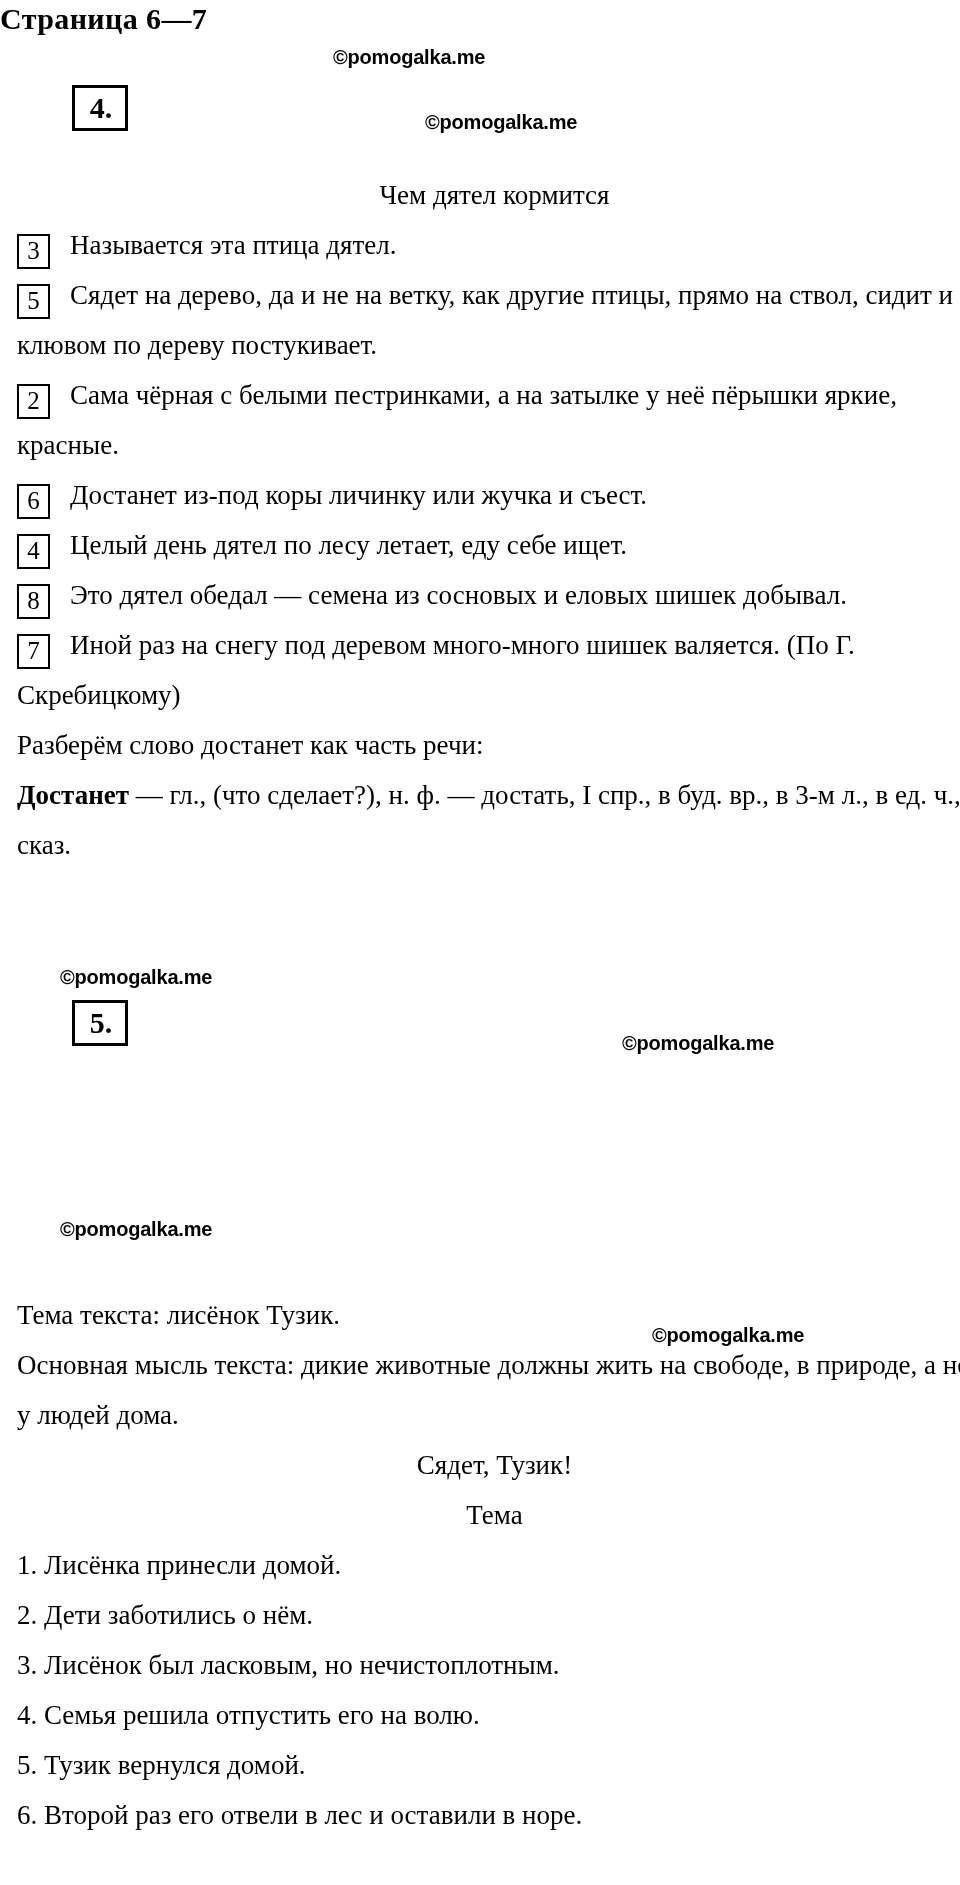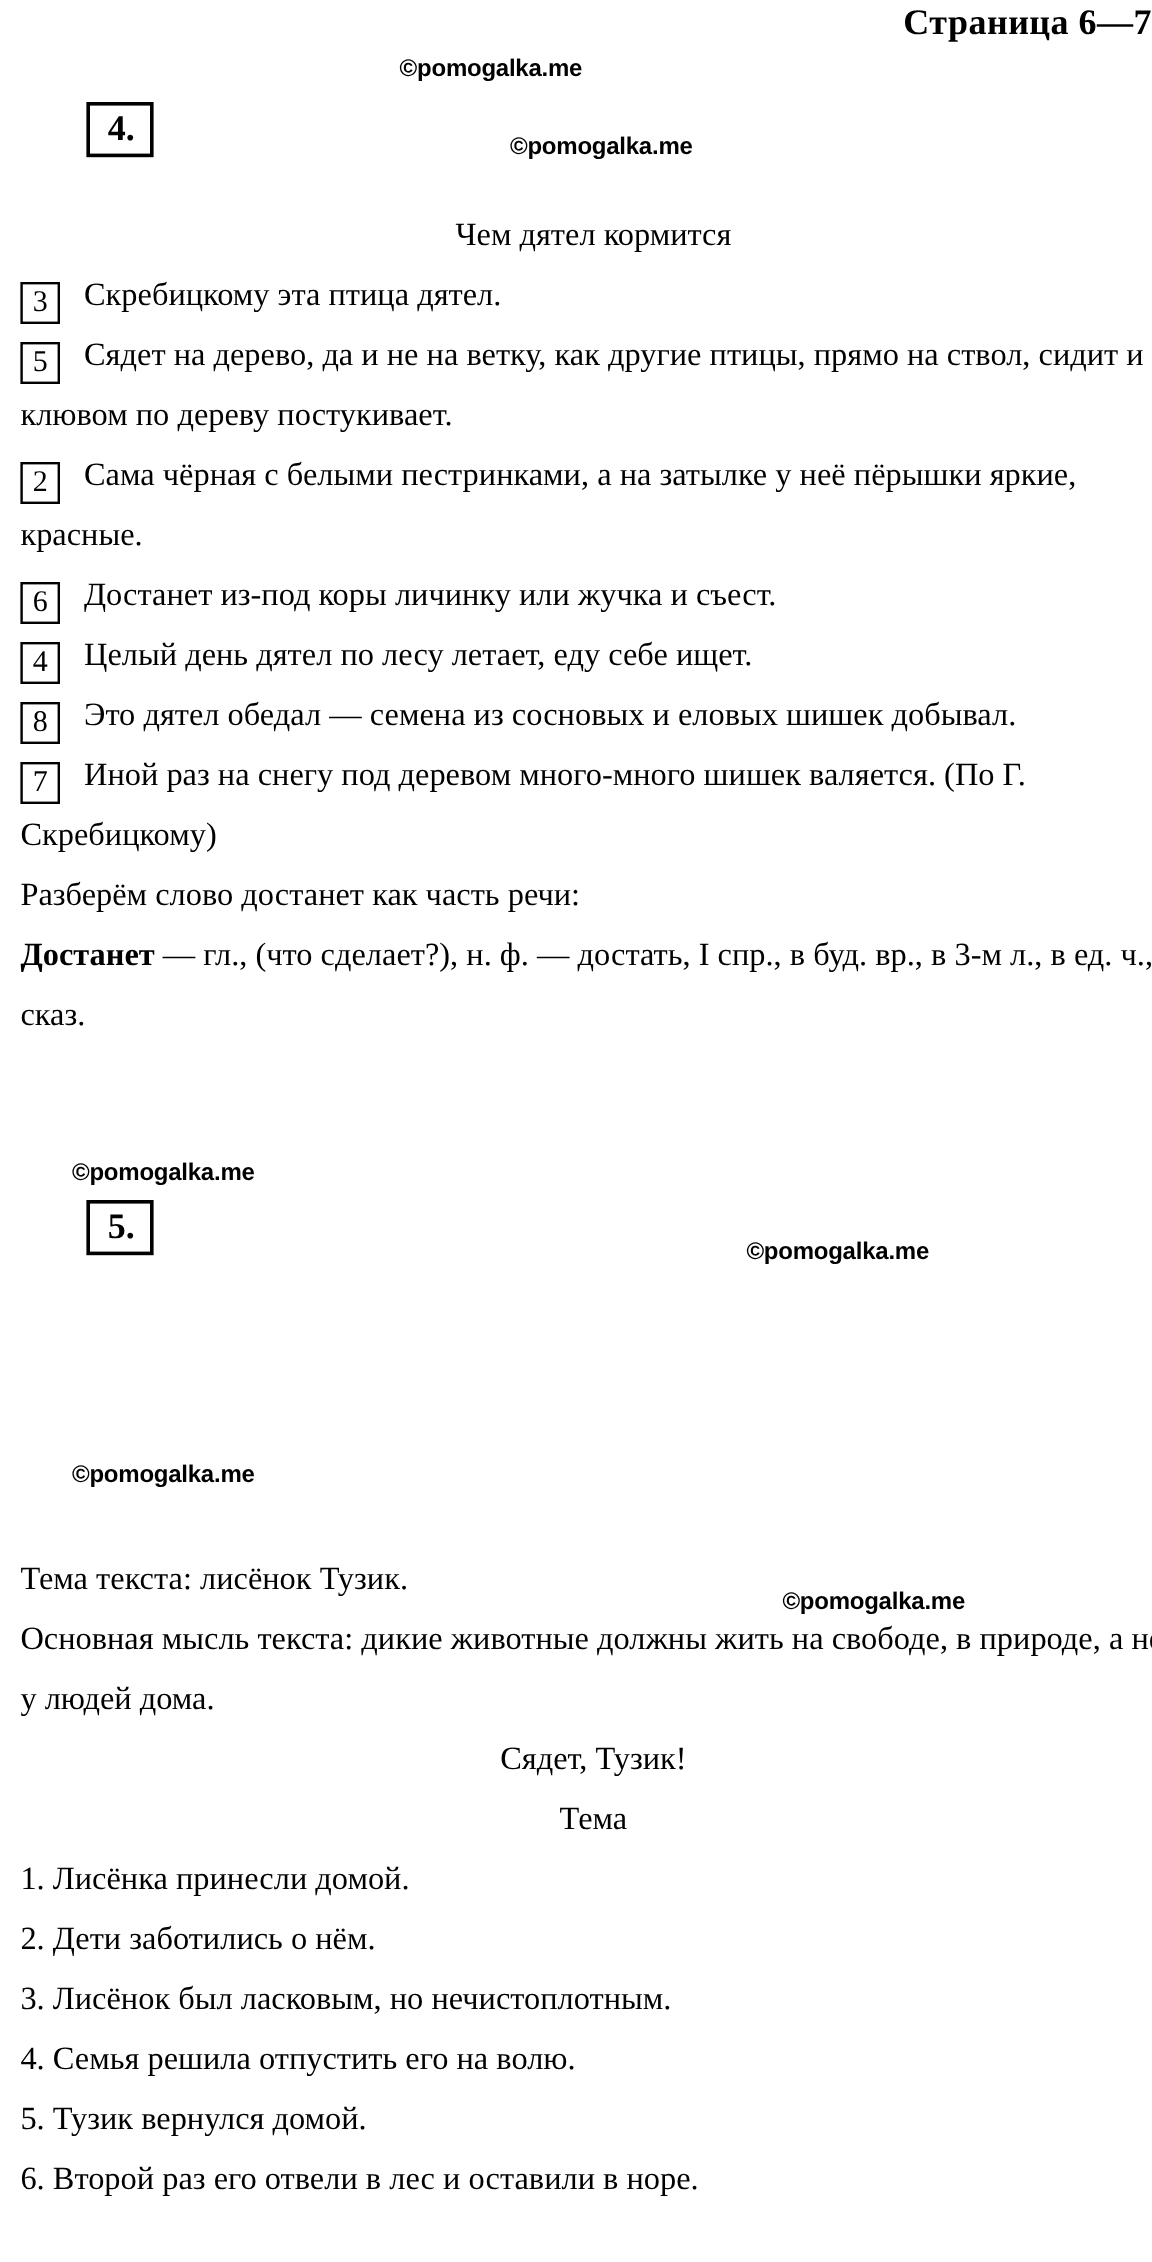--- a/index.html
+++ b/index.html
@@ -16,21 +16,21 @@
     color: #000000;
     overflow: hidden;
   }
 
   
   .page-title {
     position: absolute;
     top: 2px;
     left: 0;
     width: 960px;
-    text-align: right;
+    text-align: left;
     font-family: "Liberation Serif", "DejaVu Serif", serif;
     font-weight: bold;
     font-size: 30px;
     letter-spacing: 0.4px;
   }
 
   
   .wm {
     position: absolute;
     font-family: "Liberation Sans", "DejaVu Sans", sans-serif;
@@ -103,21 +103,21 @@
 <div class="wm" style="left:60px;  top:1218px;">©pomogalka.me</div>
 <div class="wm" style="left:652px; top:1324px;">©pomogalka.me</div>
 
 <div class="ex-num" style="left:72px; top:85px;">4.</div>
 
 <div class="body-text" style="top:170px;">
 
   <div class="line centered">Чем дятел кормится</div>
 
   <div class="line">
-    <span class="ord">3</span><span>Скребицкому эта птица дятел.</span>
+    <span class="ord">3</span><span>Называется эта птица дятел.</span>
   </div>
 
 
   <div class="line wrap" style="text-indent:0;">
     <span class="ord">5</span><span>Сядет на дерево, да и не на ветку, как другие птицы, прямо на ствол, сидит и клювом по дереву постукивает.</span>
   </div>
 
   <div class="line wrap">
     <span class="ord">2</span><span>Сама чёрная с белыми пестринками, а на затылке у неё пёрышки яркие, красные.</span>
   </div>

